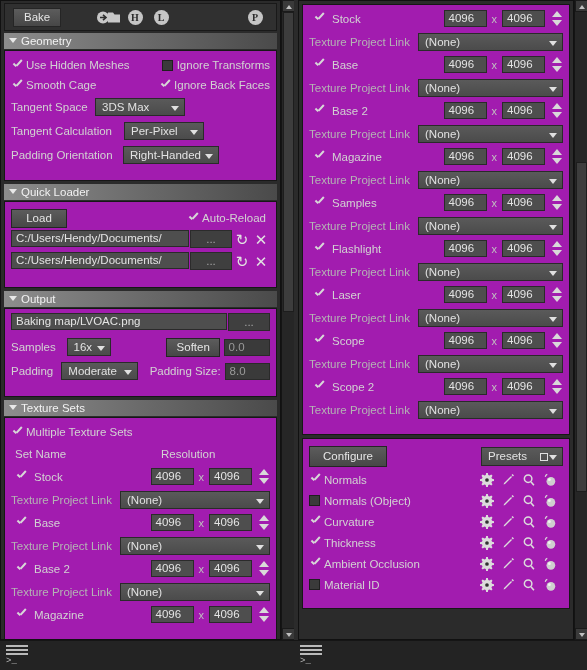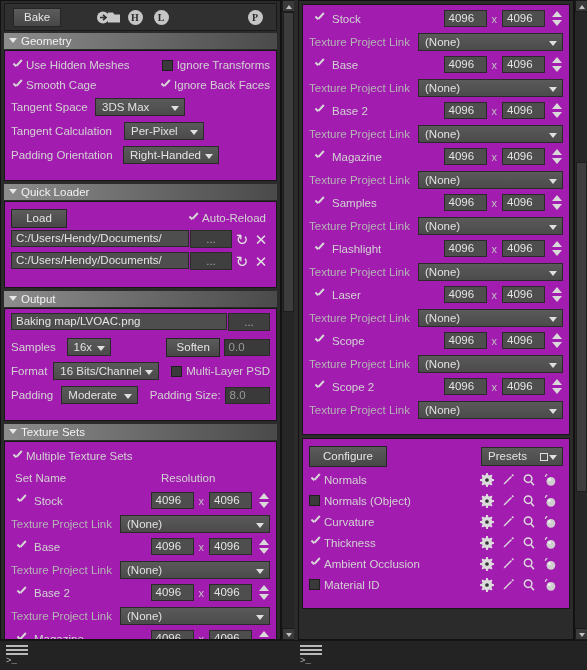--- a/index.html
+++ b/index.html
@@ -233,31 +233,20 @@
         <div class="row" style="height:24px">
           <span class="lbl" style="width:58px">Samples</span>
           <span class="combo" style="width:44px">
             <span>16x</span>
             <i class="dn"></i>
           </span>
           <span class="btn" style="margin-left:55px;width:54px">Soften</span>
           <span class="field dark" style="width:48px;margin-left:4px">0.0</span>
         </div>
         <div class="row" style="height:24px">
-          <span class="lbl" style="width:52px">Format</span>
-          <span class="combo" style="width:106px">
-            <span>16 Bits/Channel</span>
-            <i class="dn"></i>
-          </span>
-          <span class="cb" style="margin-left:12px">
-            <span class="box"></span>
-            <span class="lbl">Multi-Layer PSD</span>
-          </span>
-        </div>
-        <div class="row" style="height:24px">
           <span class="lbl" style="width:54px">Padding</span>
           <span class="combo" style="width:80px">
             <span>Moderate</span>
             <i class="dn"></i>
           </span>
           <span class="lbl" style="margin-left:12px">Padding Size:</span>
           <span class="field dark" style="width:48px;margin-left:4px">8.0</span>
         </div>
       </div>
 

